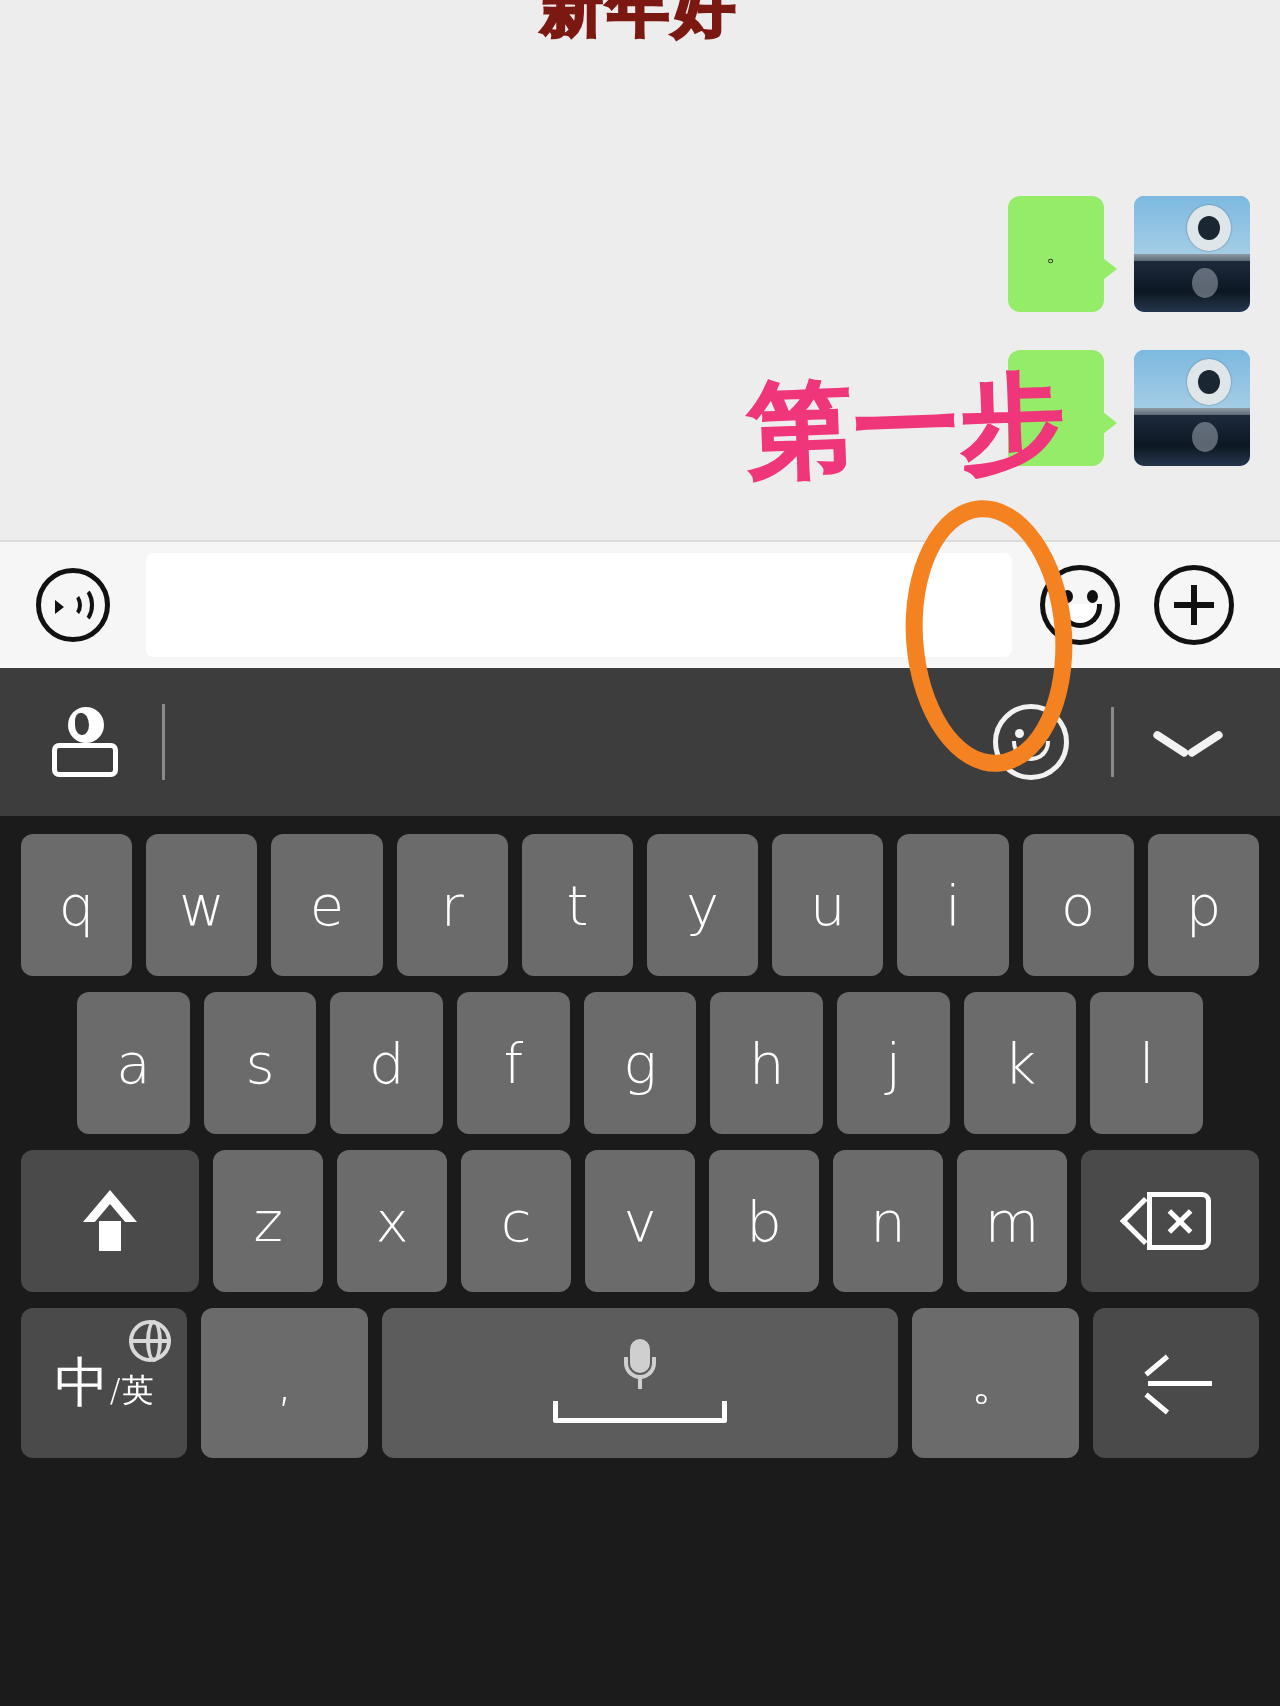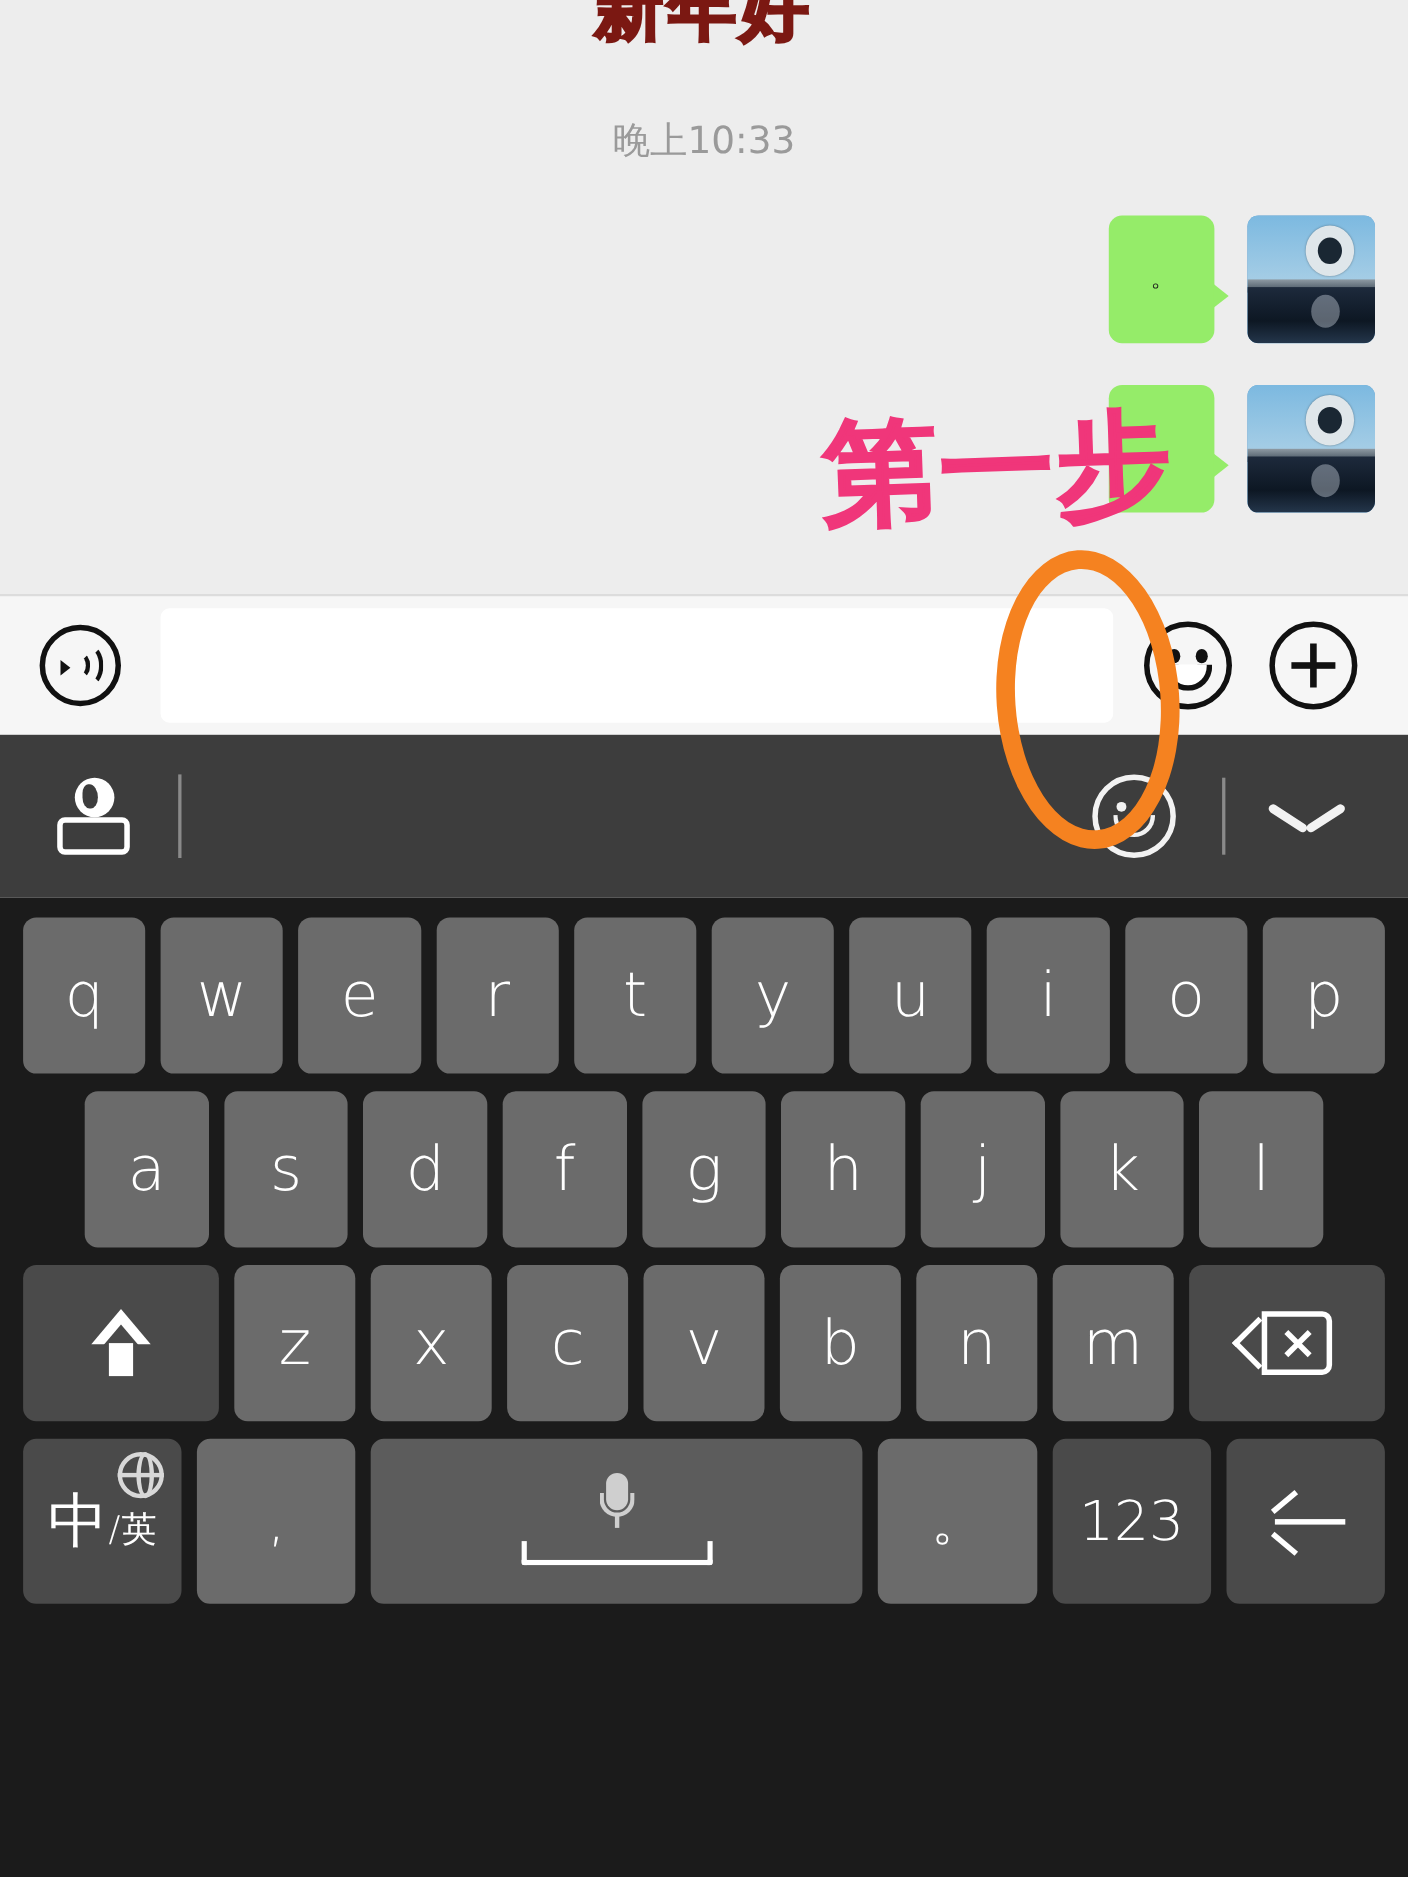--- a/index.html
+++ b/index.html
@@ -444,21 +444,20 @@
 </style>
 </head>
 <body>
 
 <div id="app">
 
   <div class="chat-area">
 
     <div class="sticker-text">新年好</div>
 
-    <div class="timestamp">晚上10:33</div>
 
     <div class="msg-row row-1">
       <div class="bubble">
         <span class="bubble-text">。</span>
       </div>
       <div class="avatar">
         <div class="av-sky"></div>
         <div class="av-shore"></div>
         <div class="av-water"></div>
         <div class="av-build"></div>
@@ -590,21 +589,20 @@
             <span class="cap"></span>
               <span class="arc"></span>
               <span class="stem"></span>
           </span>
           <span class="space-under"></span>
         </span>
       </div>
 
       <div class="key bottom cn">。</div>
 
-      <div class="key dark bottom">123</div>
 
       <div class="key dark bottom">
         <span class="enter-ico">
           <span class="bar"></span>
             <span class="hd1"></span>
             <span class="hd2"></span>
         </span>
       </div>
     </div>
   </div>

